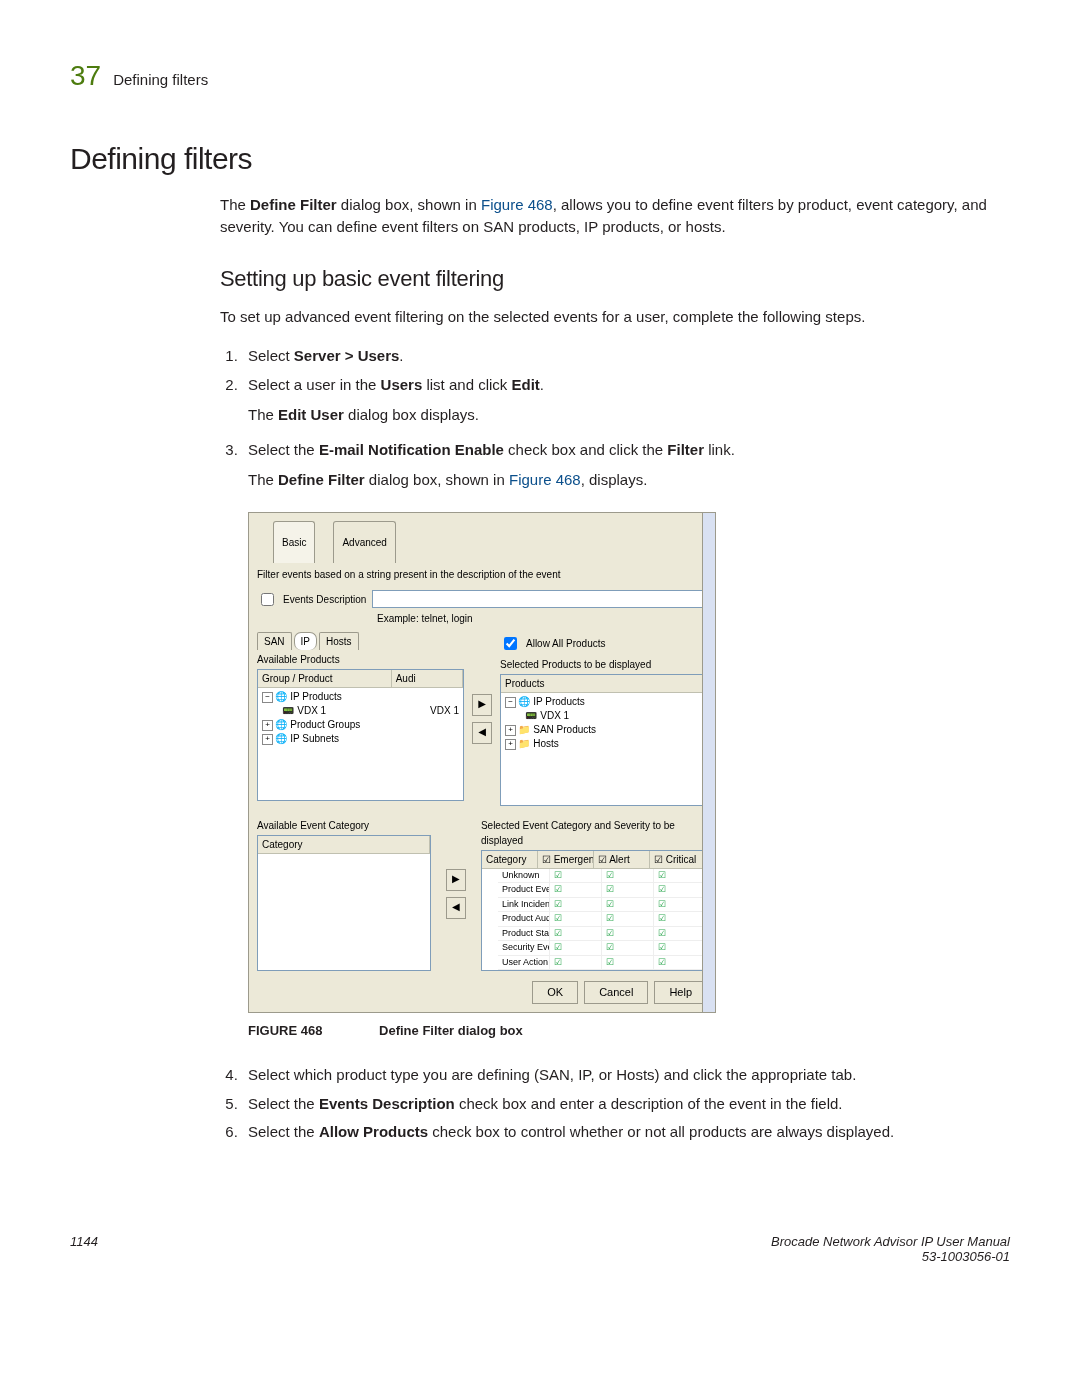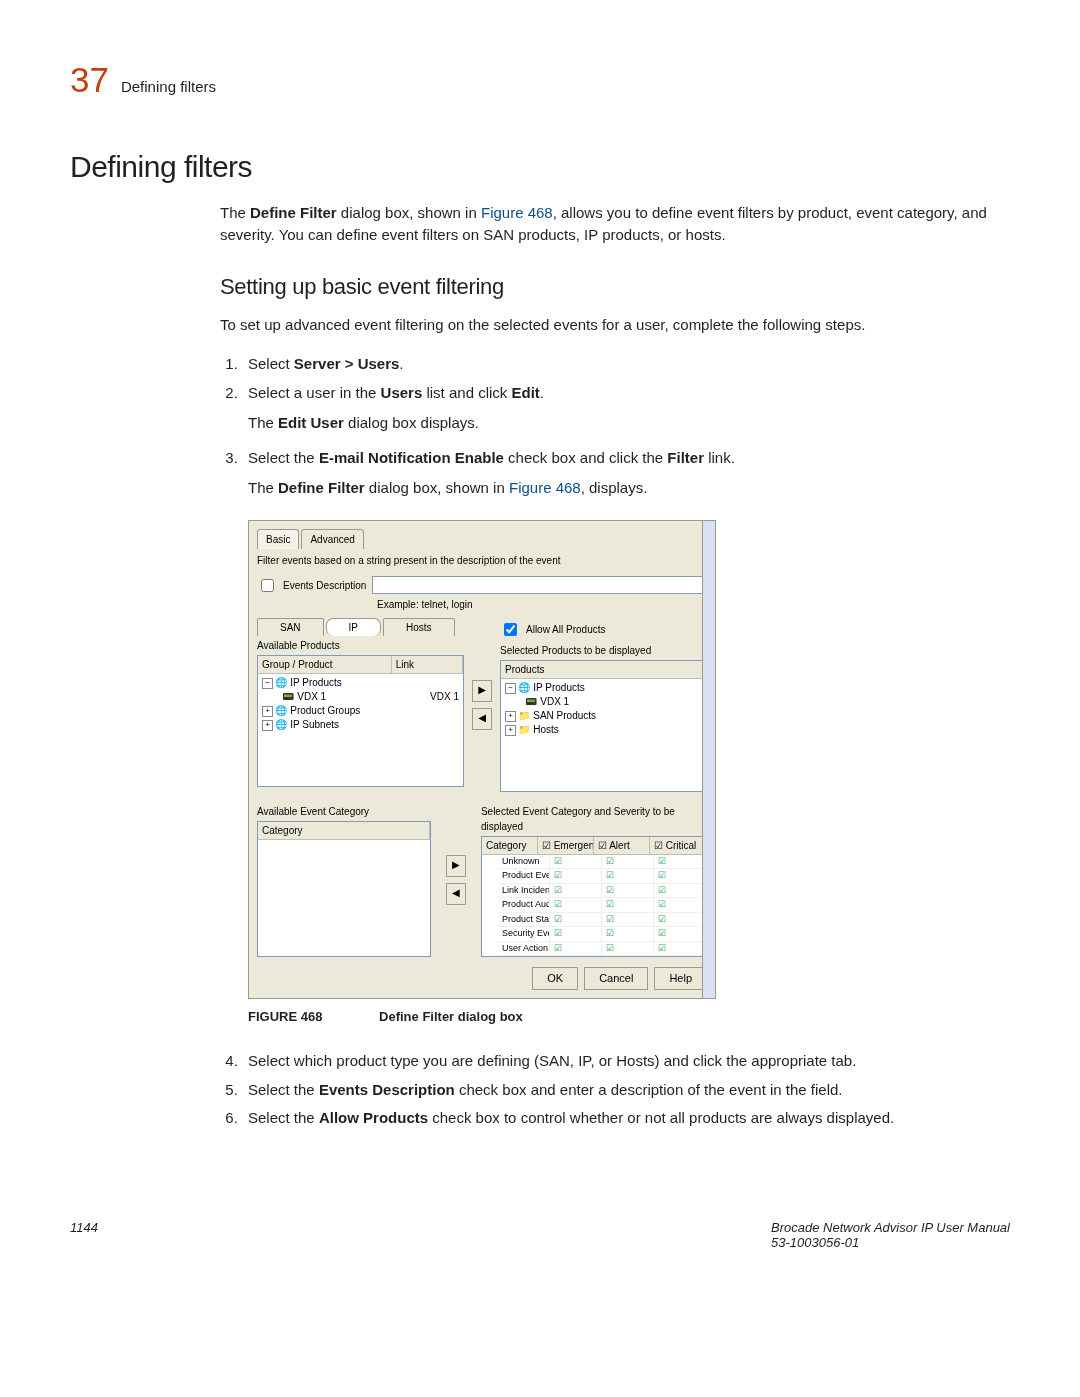--- a/index.html
+++ b/index.html
@@ -12,23 +12,23 @@
     width: 1080px;
     box-sizing: border-box;
   }
   .header-row {
     display: flex;
     align-items: baseline;
     gap: 12px;
     margin-bottom: 50px;
   }
   .chapter-num {
-    font-size: 35px;
+    font-size: 28px;
     font-weight: 400;
-    color: #c2410c;
+    color: #4d7c0f;
   }
   .chapter-label {
     font-size: 15px;
     color: #231f20;
   }
   h1 {
     font-size: 30px;
     font-weight: 400;
     margin: 0 0 18px 0;
     letter-spacing: -0.5px;
@@ -72,26 +72,27 @@
     background: #ece9d8;
     border: 1px solid #9c9a8c;
     padding: 8px;
     font-family: Tahoma, Arial, sans-serif;
     font-size: 10px;
     color: #000;
     position: relative;
   }
   .dlg-tabs { display: flex; gap: 2px; margin-bottom: 4px; }
   .dlg-tab {
-    padding: 2px 8px;
+    padding: 13px 8px;
     background: #ece9d8;
     border: 1px solid #9c9a8c;
     border-bottom: none;
     border-radius: 3px 3px 0 0;
     font-size: 10px;
+    margin-left: 16px;
   }
   .dlg-tab.active { background: #f5f3e9; }
   .dlg-note { font-size: 10px; margin: 4px 0 8px 0; }
   .dlg-row { display: flex; align-items: center; gap: 6px; margin-bottom: 2px; font-size:10px; }
   .dlg-input {
     flex: 1;
     height: 16px;
     background: #fff;
     border: 1px solid #7f9db9;
   }
@@ -100,21 +101,21 @@
     gap: 6px;
     margin-top: 6px;
   }
   .dlg-col {
     flex: 1;
     display: flex;
     flex-direction: column;
   }
   .dlg-subtabs { display: flex; gap: 2px; }
   .dlg-subtab {
-    padding: 1px 22px;
+    padding: 1px 6px;
     border: 1px solid #9c9a8c;
     border-bottom: none;
     border-radius: 2px 2px 0 0;
     background: #ece9d8;
     font-size: 10px;
   }
   .dlg-subtab.active { background: #fff; border-radius: 7px; }
   .dlg-panel-label {
     font-size: 10px;
     padding: 2px 0;
@@ -225,21 +226,21 @@
     font-weight: 700;
     margin: 8px 0 24px 0;
   }
   .footer {
     display: flex;
     justify-content: space-between;
     font-style: italic;
     font-size: 13px;
     margin-top: 90px;
   }
-  .footer .right { }
+  .footer .right { text-align: right; }
 </style>
 </head>
 <body>
 
 <div class="header-row">
   <span class="chapter-num">37</span>
   <span class="chapter-label">Defining filters</span>
 </div>
 
 <h1>Defining filters</h1>
@@ -287,21 +288,21 @@
           <div class="dlg-col">
             <div class="dlg-subtabs">
               <div class="dlg-subtab">SAN</div>
               <div class="dlg-subtab active">IP</div>
               <div class="dlg-subtab">Hosts</div>
             </div>
             <div class="dlg-panel-label">Available Products</div>
             <div class="dlg-listbox">
               <div class="dlg-listhdr">
                 <div style="flex:2">Group / Product</div>
-                <div style="flex:1">Link</div>
+                <div style="flex:1">Audi</div>
               </div>
               <div class="dlg-tree">
                 <div class="dlg-tree-item"><span class="exp">−</span>🌐 <span>IP Products</span></div>
                 <div class="dlg-tree-item" style="padding-left:20px; display:flex; justify-content:space-between;">
                   <span>📟 <span>VDX 1</span></span>
                   <span>VDX 1</span>
                 </div>
                 <div class="dlg-tree-item"><span class="exp">+</span>🌐 <span>Product Groups</span></div>
                 <div class="dlg-tree-item"><span class="exp">+</span>🌐 <span>IP Subnets</span></div>
               </div>

